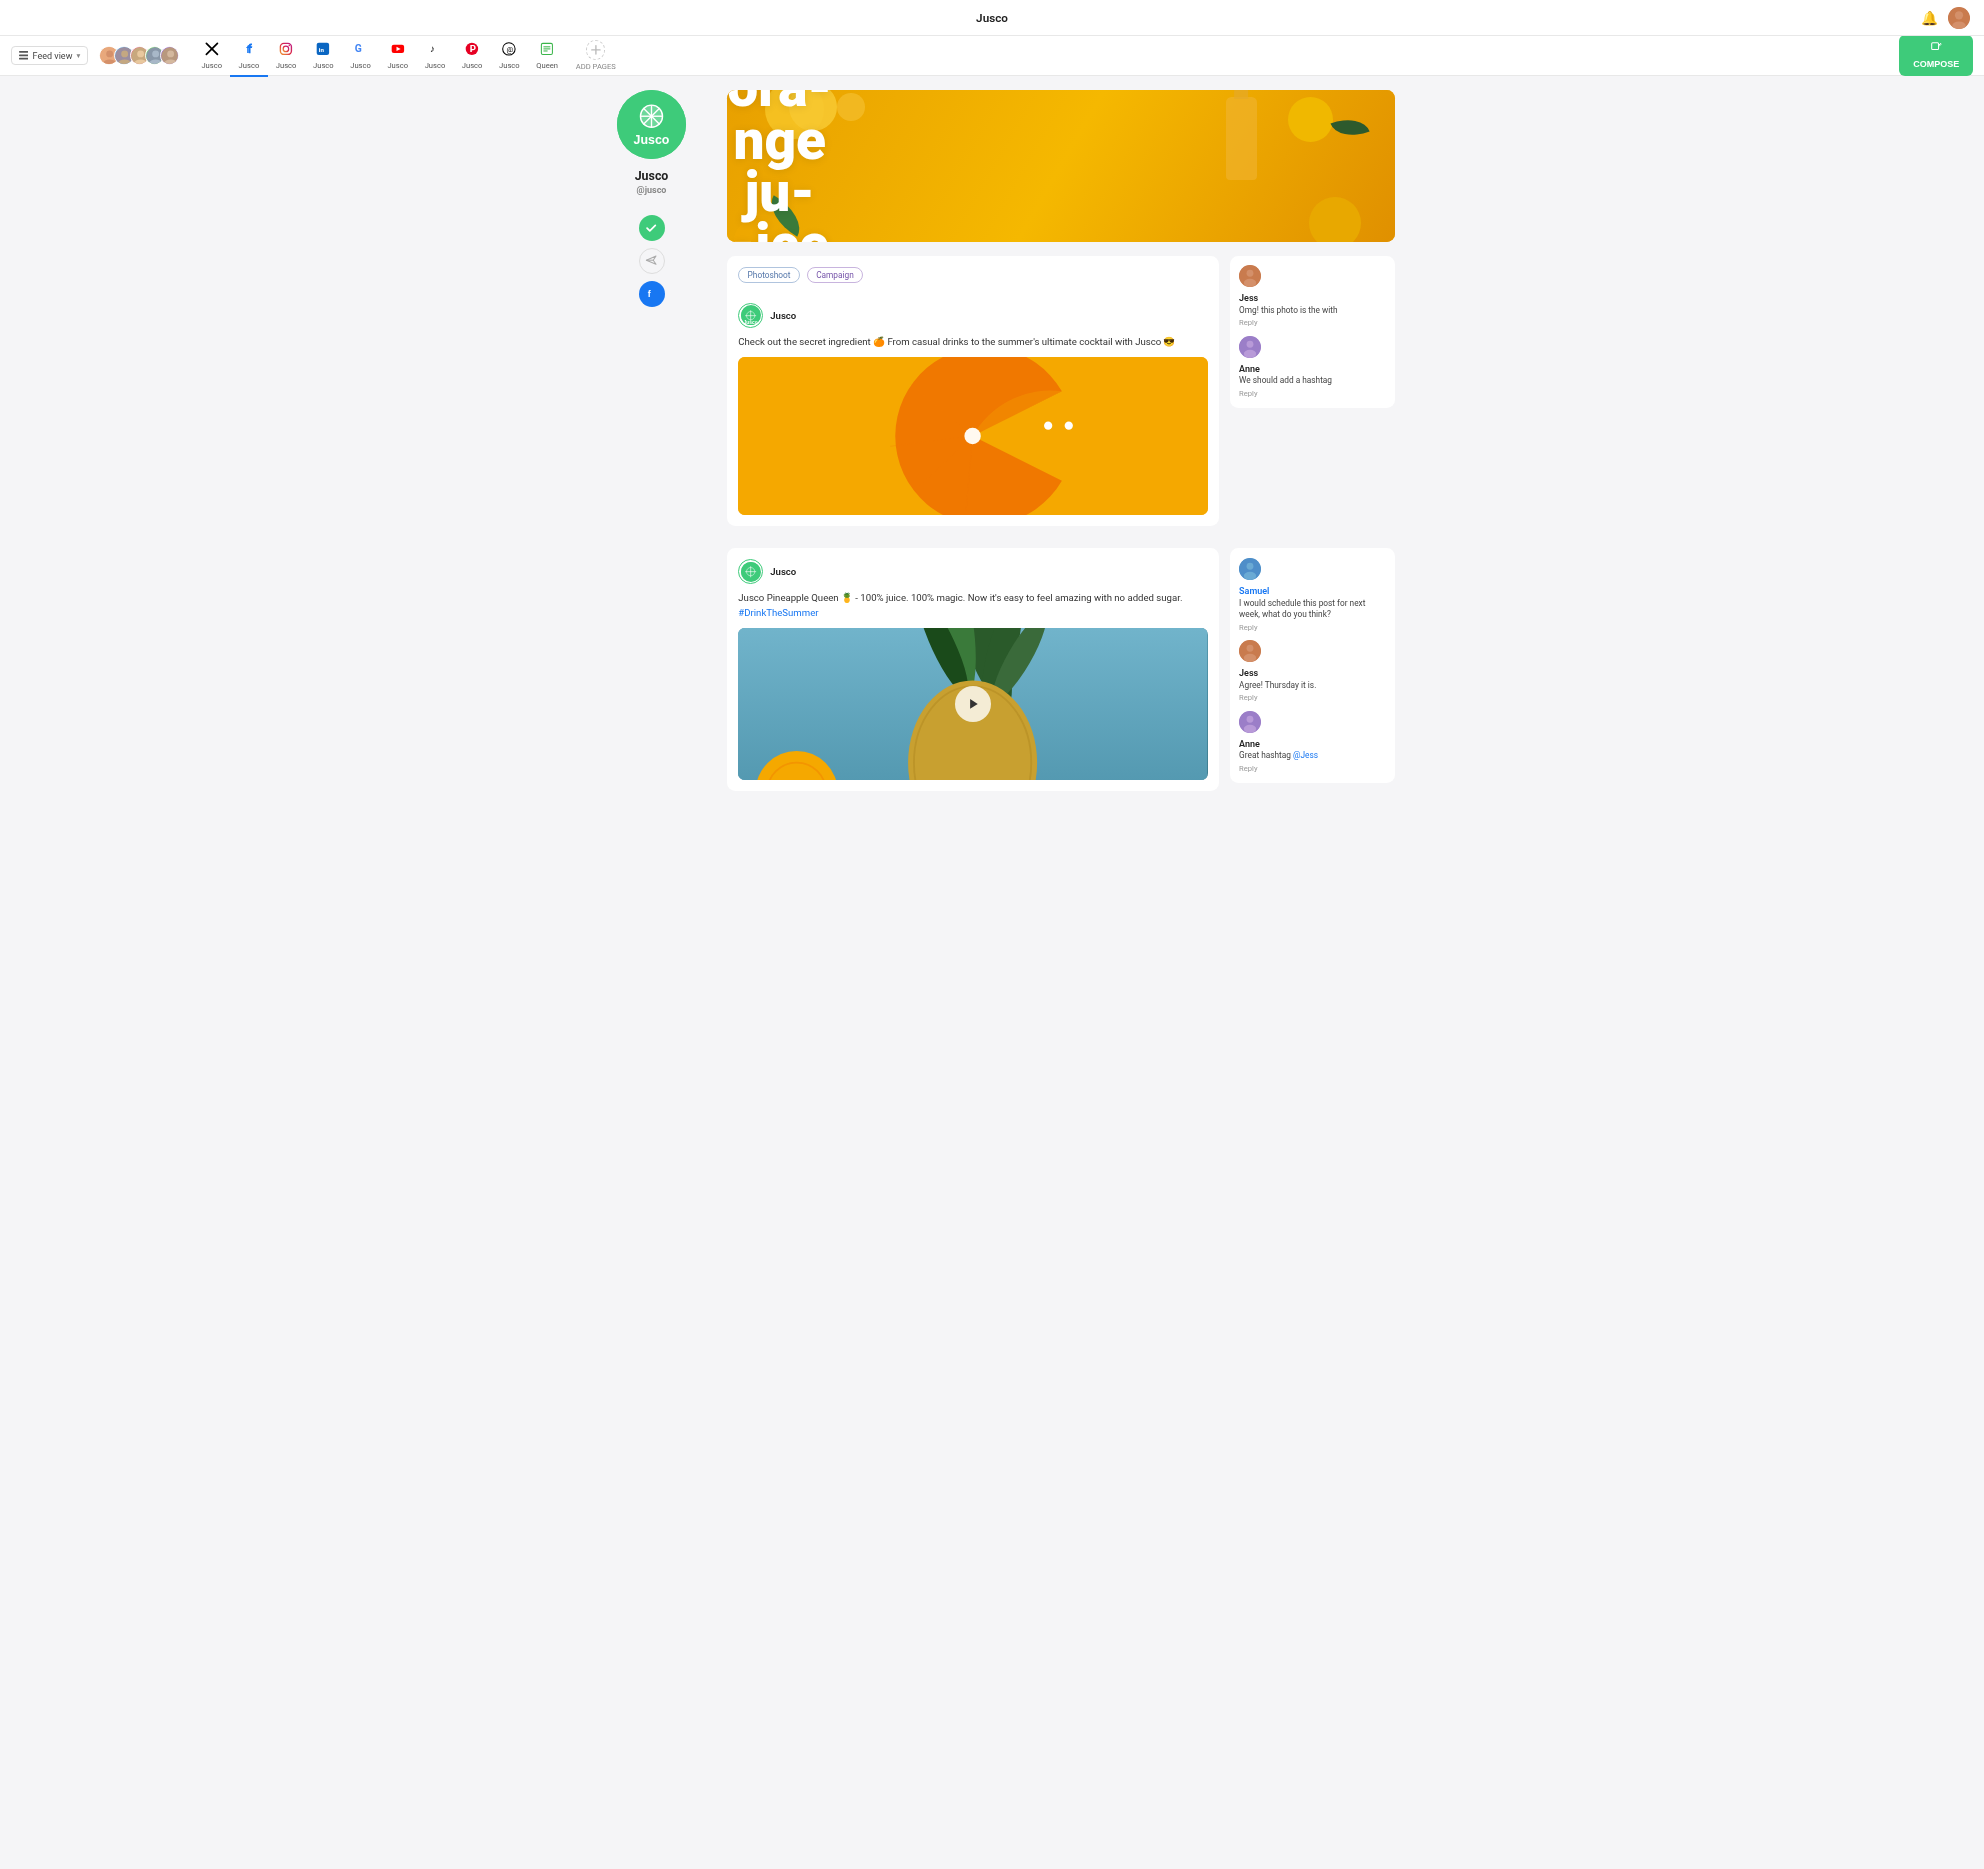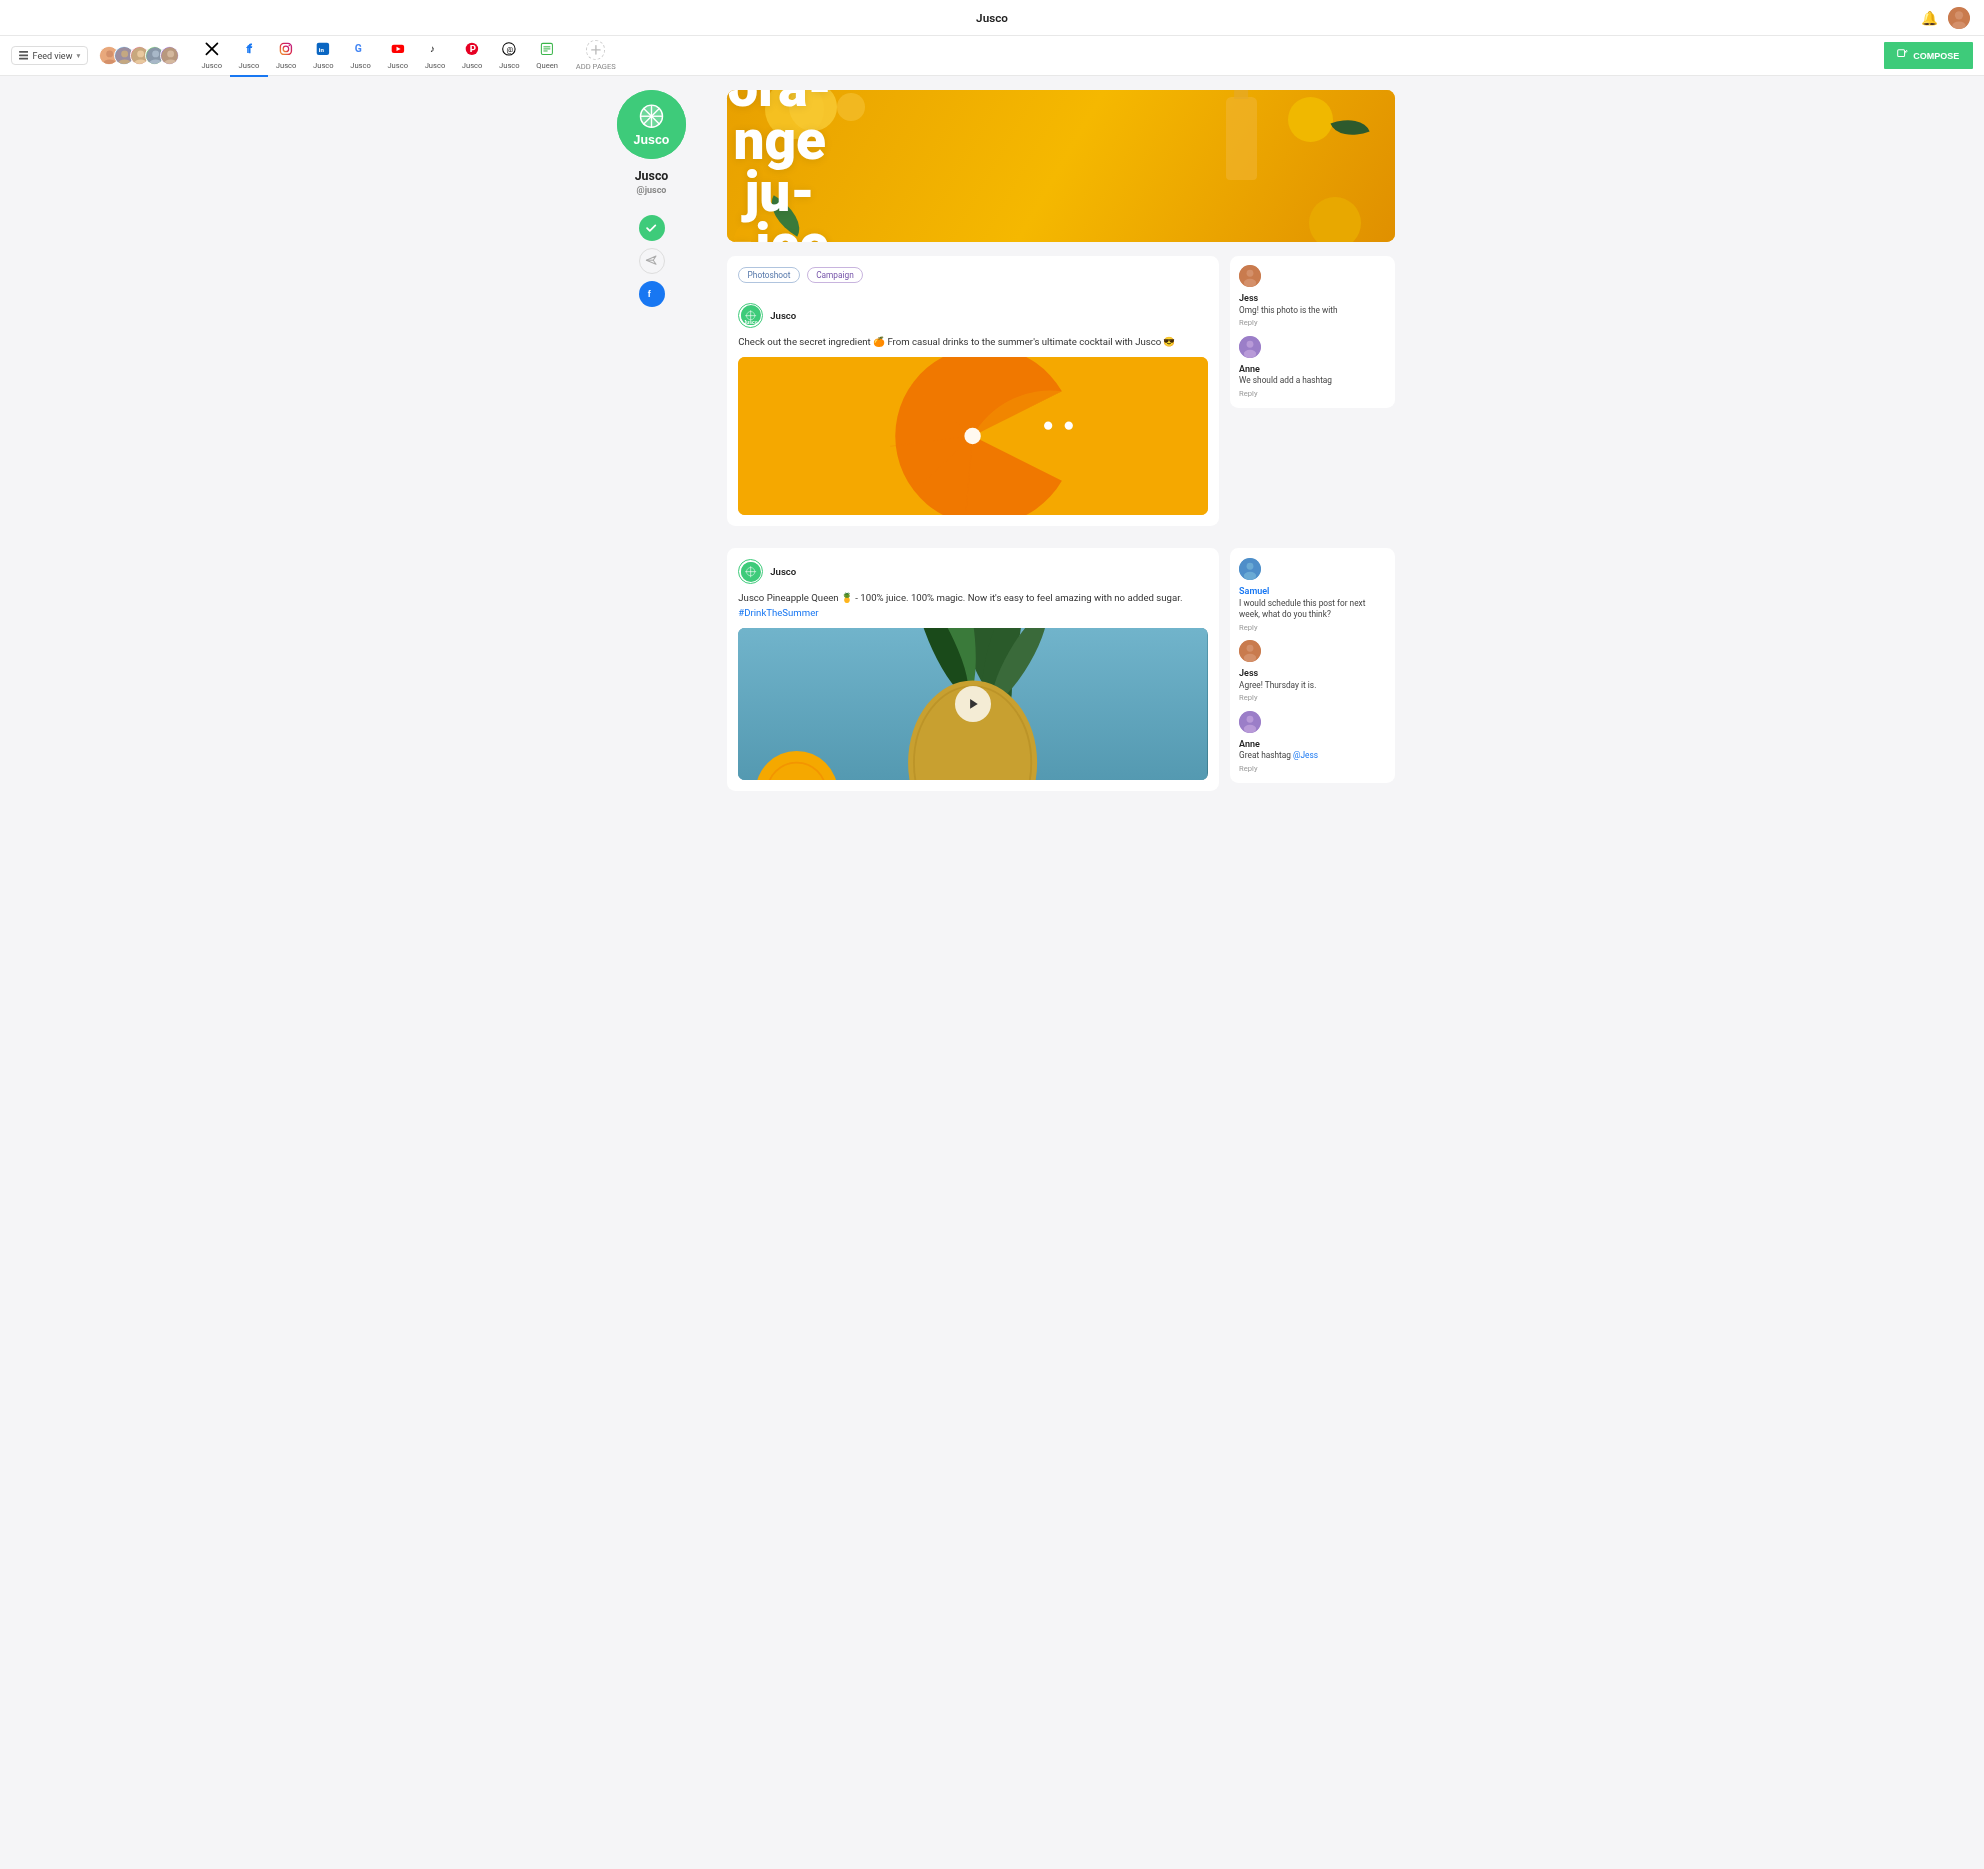--- a/index.html
+++ b/index.html
@@ -102,27 +102,28 @@
       border: 1.4px dashed #ccc;
       display: flex; align-items: center; justify-content: center;
       font-size: 12.4px; color: #aaa;
     }
 
     .compose-btn {
       margin-left: auto;
       background: #3ecb7a;
       color: #fff;
       border: none;
-      border-radius: 1px;
+      border-radius: 6px;
       padding: 6.9px 13.8px;
       font-size: 9px;
       font-weight: 600;
       cursor: pointer;
       display: flex; align-items: center; gap: 4.8px;
       white-space: nowrap;
+      flex-direction: column;
     }
     .compose-btn .compose-icon { font-size: 10.3px; }
 
     
     .main-layout {
       display: flex;
       max-width: 827px;
       margin: 0 auto;
       padding: 13.8px 11px;
       gap: 13.8px;

